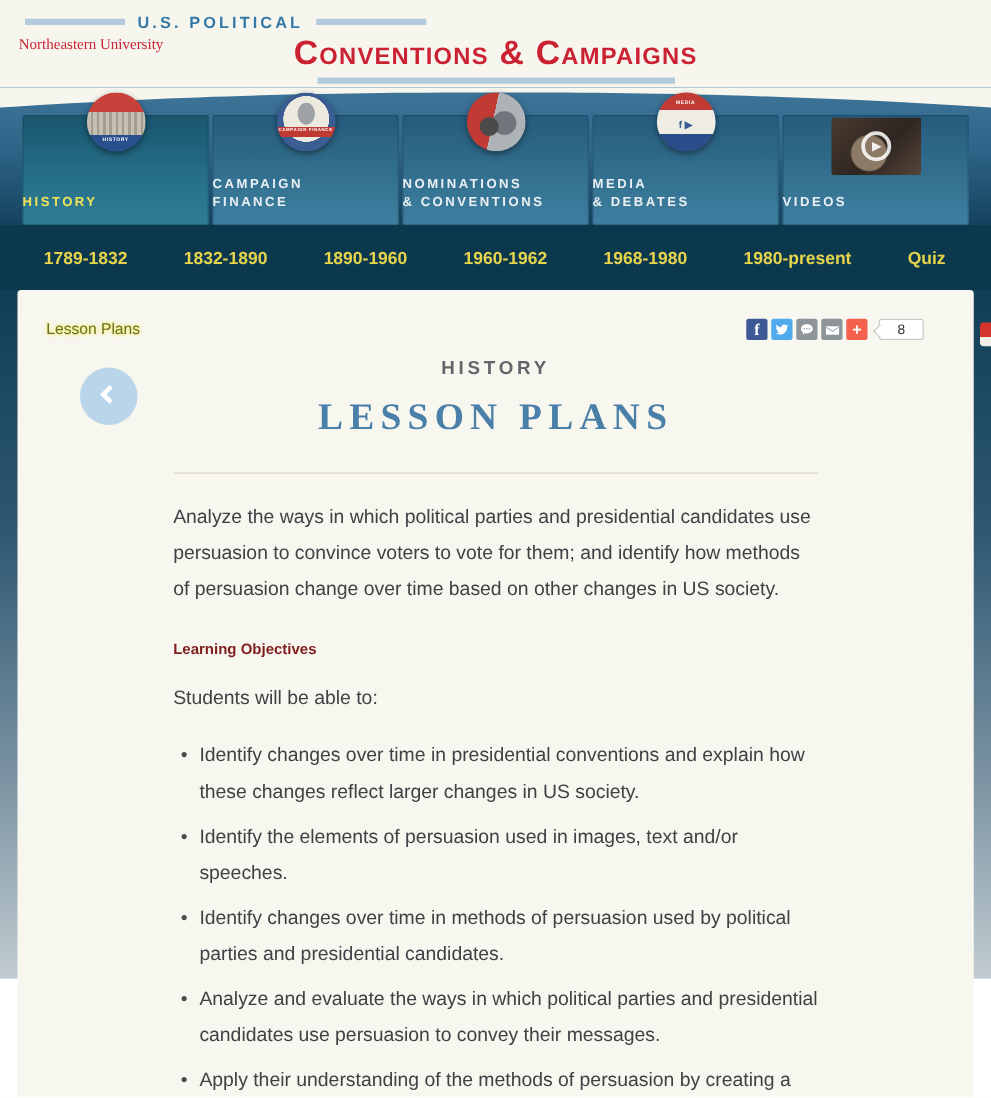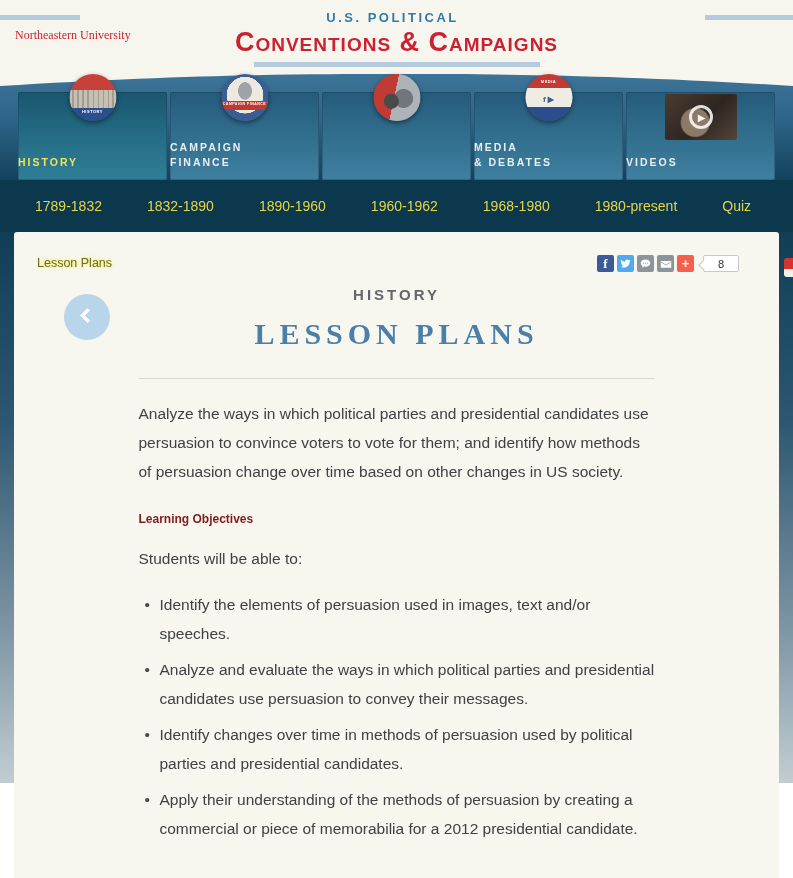--- a/index.html
+++ b/index.html
@@ -4,21 +4,21 @@
 <style>
   * { margin:0; padding:0; box-sizing:border-box; }
   html,body { width:793px; height:878px; overflow:hidden; background:#fff;
               font-family:"Liberation Sans", sans-serif; }
 
   
   .header { position:relative; height:70px; background:#f7f6ee; }
   .nu-logo { position:absolute; left:15px; top:28px; color:#cb2233;
              font-family:"Liberation Serif", serif; font-size:12px; }
   .brand { position:absolute; left:0; right:0; top:10px; text-align:center; }
-  .brand-top { display:flex; align-items:center; justify-content:space-between; gap:10px; }
+  .brand-top { display:flex; align-items:center; justify-content:flex-start; gap:10px;padding-left:20px; }
   .brand-bar { height:5px; background:#b3cbdd; }
   .bar-l { width:80px; } .bar-r { width:88px; }
   .brand-top-text { color:#3579a8; font-size:13px; font-weight:bold; letter-spacing:2.5px; }
   .brand-main { margin-top:2px; color:#cb2233; font-size:27px; font-weight:bold;
                 font-variant:small-caps; letter-spacing:1px; }
   .brand-underline { width:286px; height:5px; background:#b3cbdd; margin:4px auto 0; }
 
   
   .nav-section { position:relative; height:110px;
       background:linear-gradient(180deg,#3f7599 0%, #2e6488 45%, #14425d 100%); }
@@ -71,21 +71,21 @@
         radial-gradient(circle at 42% 62%, #8d7a66 0 27%, rgba(0,0,0,0) 30%),
         linear-gradient(135deg,#4a3b30 0%, #2e2620 55%, #55453a 100%); }
   .play-ring { position:absolute; top:50%; left:50%; transform:translate(-50%,-50%);
       width:24px; height:24px; border:3px solid rgba(255,255,255,.85); border-radius:50%;
       display:flex; align-items:center; justify-content:center;
       color:rgba(255,255,255,.9); font-size:10px; padding-left:2px; }
 
   
   .subnav { height:52px; background:#0c384e; display:flex; align-items:center;
       gap:45px; padding-left:35px; }
-  .subnav a { color:#e5d44c; font-size:14px; text-decoration:none; cursor:pointer; }
+  .subnav a { color:#e5d44c; font-size:14px; text-decoration:none; cursor:pointer;font-weight:bold; }
 
   
   .strip { position:relative; height:551px; padding:0 14px;
       background:linear-gradient(180deg,#113d55 0%, #2e5872 35%, #7e95a4 72%, #c2cdd2 100%); }
   .edge-icon { position:absolute; right:0; top:26px; width:9px; height:19px;
       background:linear-gradient(180deg,#d5342c 0 60%, #f2efe9 60% 100%);
       border-radius:3px 0 0 3px; cursor:pointer; }
   .card { position:relative; height:646px; background:#f7f6ef; border-radius:3px 3px 0 0; }
 
   .breadcrumb { position:absolute; top:24px; left:23px; font-size:12.5px;
@@ -161,20 +161,23 @@
       <span class="badge badge-campaign">
         <span class="micro">CAMPAIGN FINANCE</span>
       </span>
       <span class="tab-label">
         <span>CAMPAIGN</span><br><span>FINANCE</span>
       </span>
     </div>
 
     <div class="tab">
       <span class="badge badge-nominations"></span>
+      <span class="tab-label">
+        <span>NOMINATIONS</span><br><span>&amp; CONVENTIONS</span>
+      </span>
     </div>
 
 
     <div class="tab">
       <span class="badge badge-media">
         <span class="micro">MEDIA</span>
         <span class="media-glyphs">f ▶</span>
       </span>
       <span class="tab-label">
         <span>MEDIA</span><br><span>&amp; DEBATES</span>
@@ -241,22 +244,23 @@
       <h1 class="page-title">LESSON PLANS</h1>
       <div class="divider"></div>
 
       <p class="intro">Analyze the ways in which political parties and presidential candidates use persuasion to convince voters to vote for them; and identify how methods of persuasion change over time based on other changes in US society.</p>
 
       <h3 class="h3">Learning Objectives</h3>
 
       <p class="lead">Students will be able to:</p>
 
       <ul class="objectives">
+        <li>Identify changes over time in presidential conventions and explain how these changes reflect larger changes in US society.</li>
         <li>Identify the elements of persuasion used in images, text and/or speeches.</li>
+        <li>Identify changes over time in methods of persuasion used by political parties and presidential candidates.</li>
         <li>Analyze and evaluate the ways in which political parties and presidential candidates use persuasion to convey their messages.</li>
-        <li>Identify changes over time in methods of persuasion used by political parties and presidential candidates.</li>
         <li>Apply their understanding of the methods of persuasion by creating a commercial or piece of memorabilia for a 2012 presidential candidate.</li>
       </ul>
 
     </div>
 
   </div>
 </div>
 
 </body></html>

